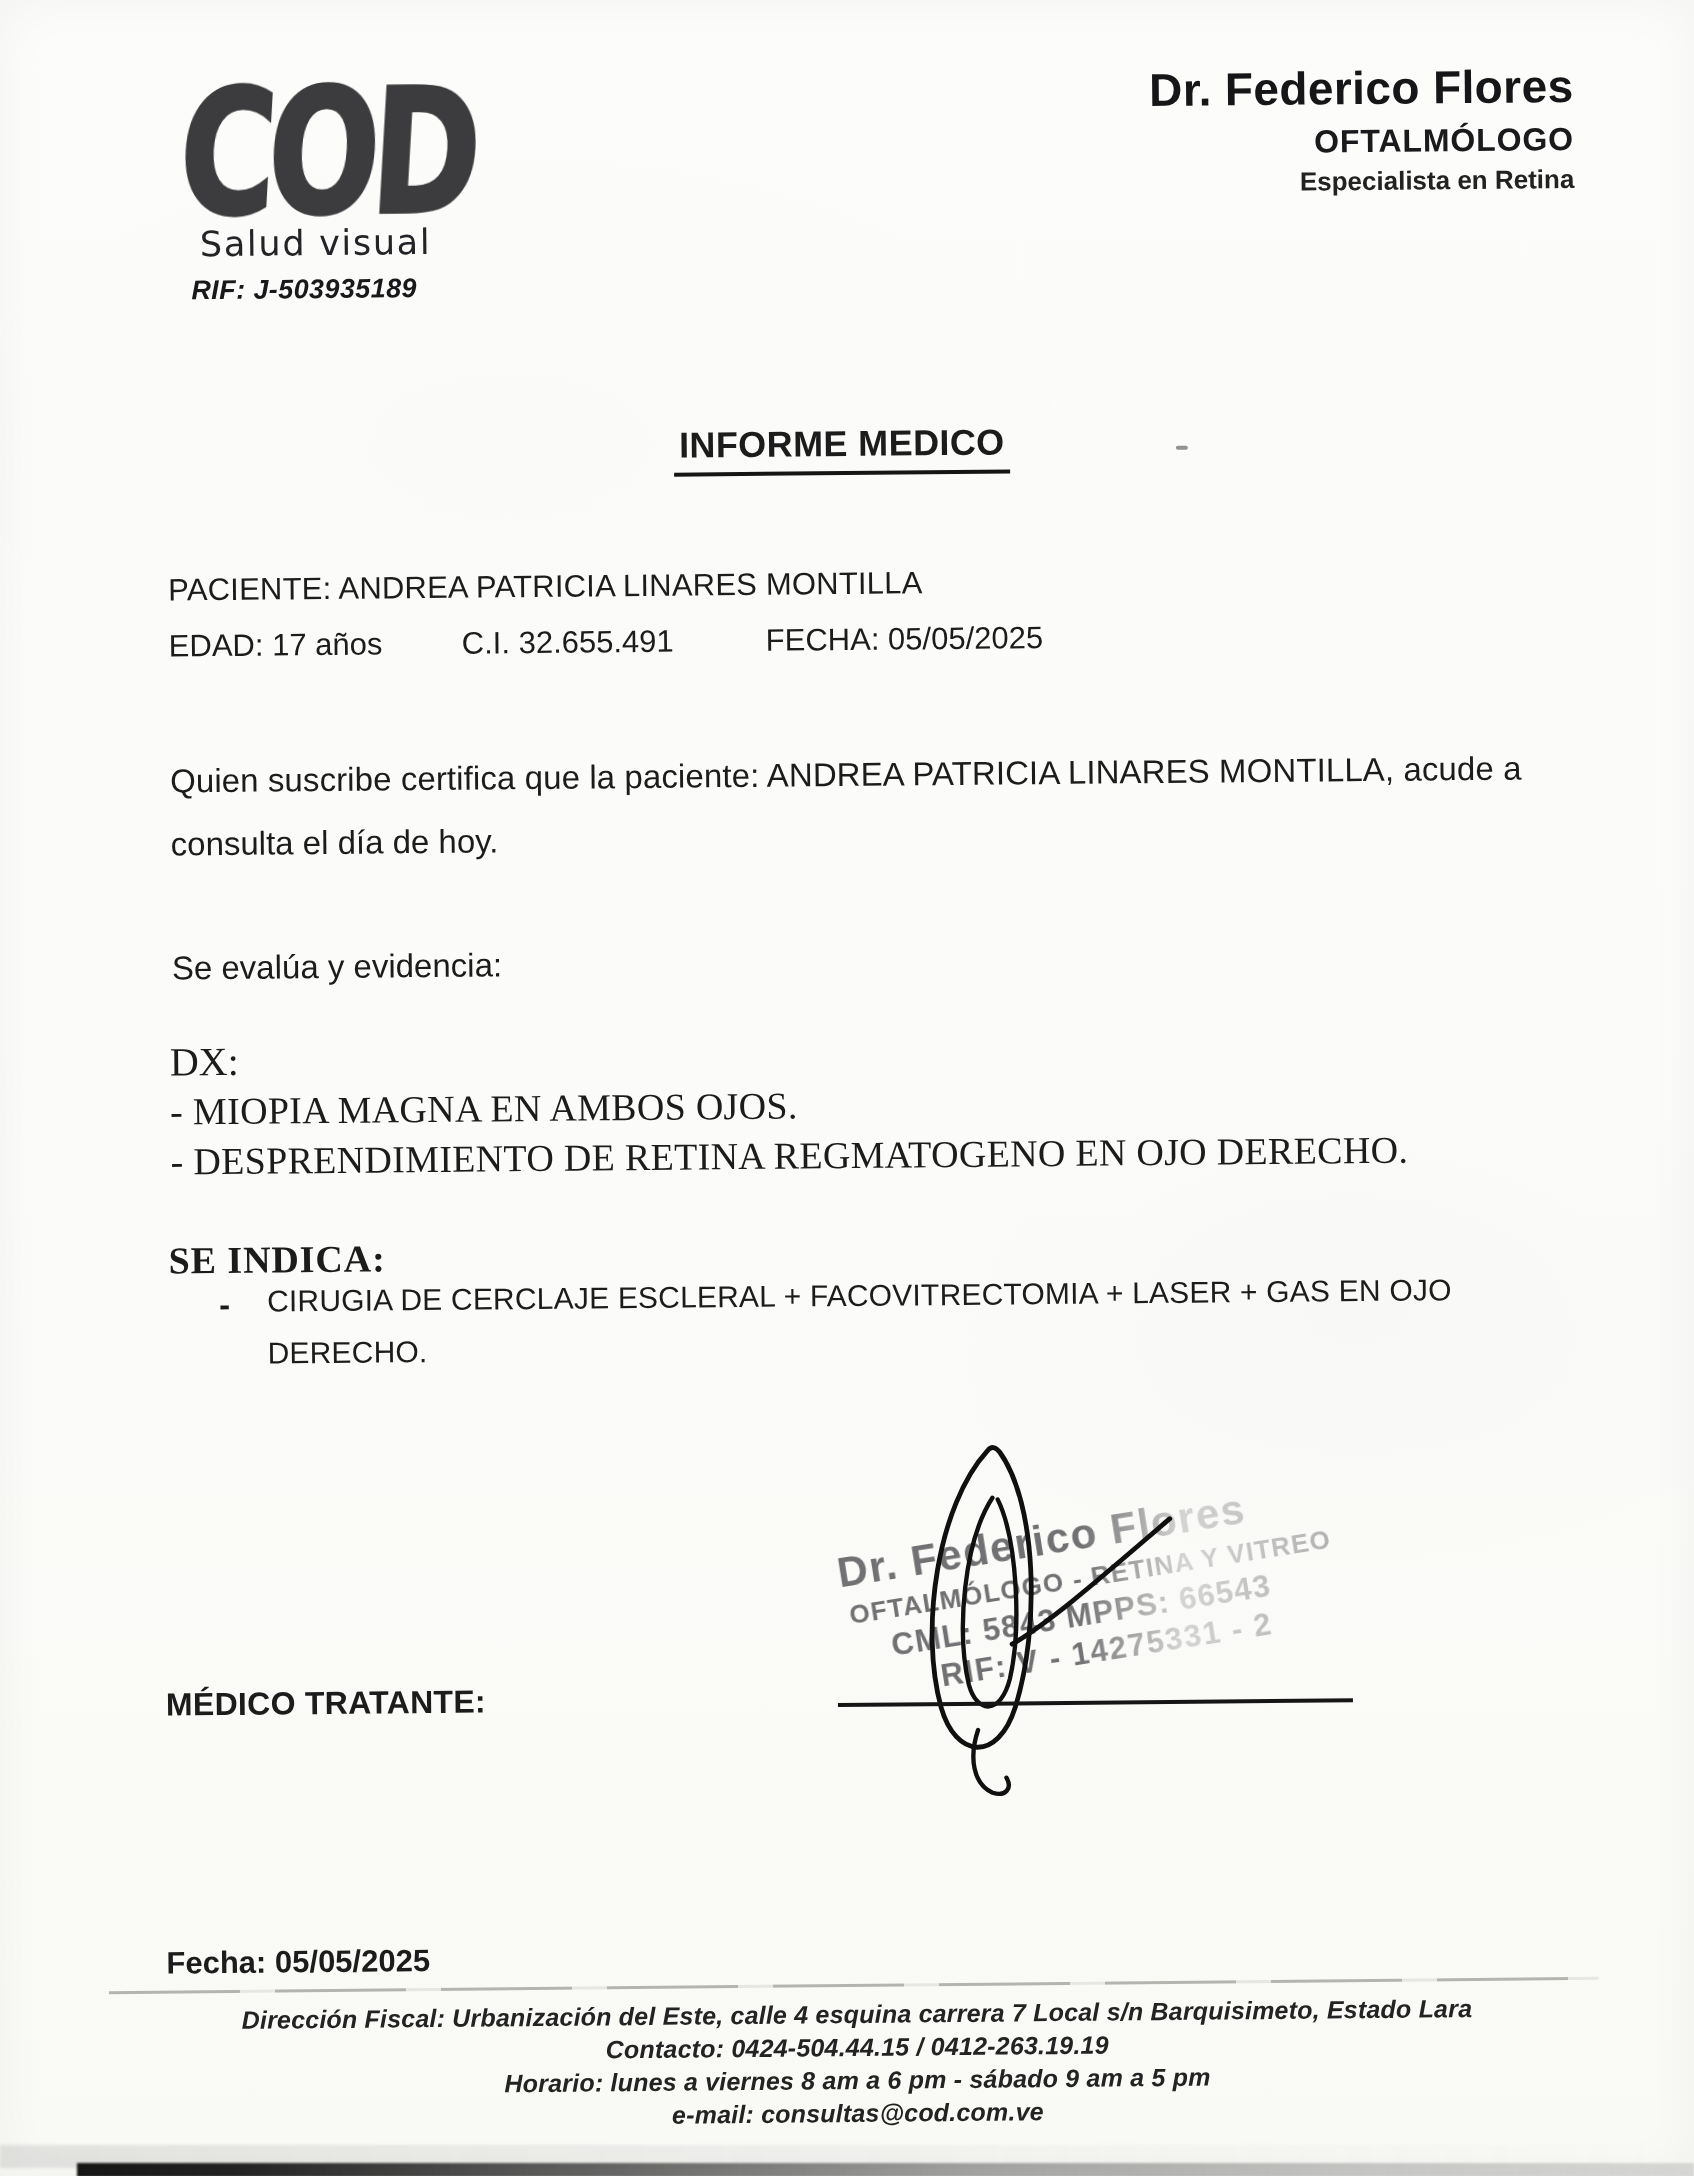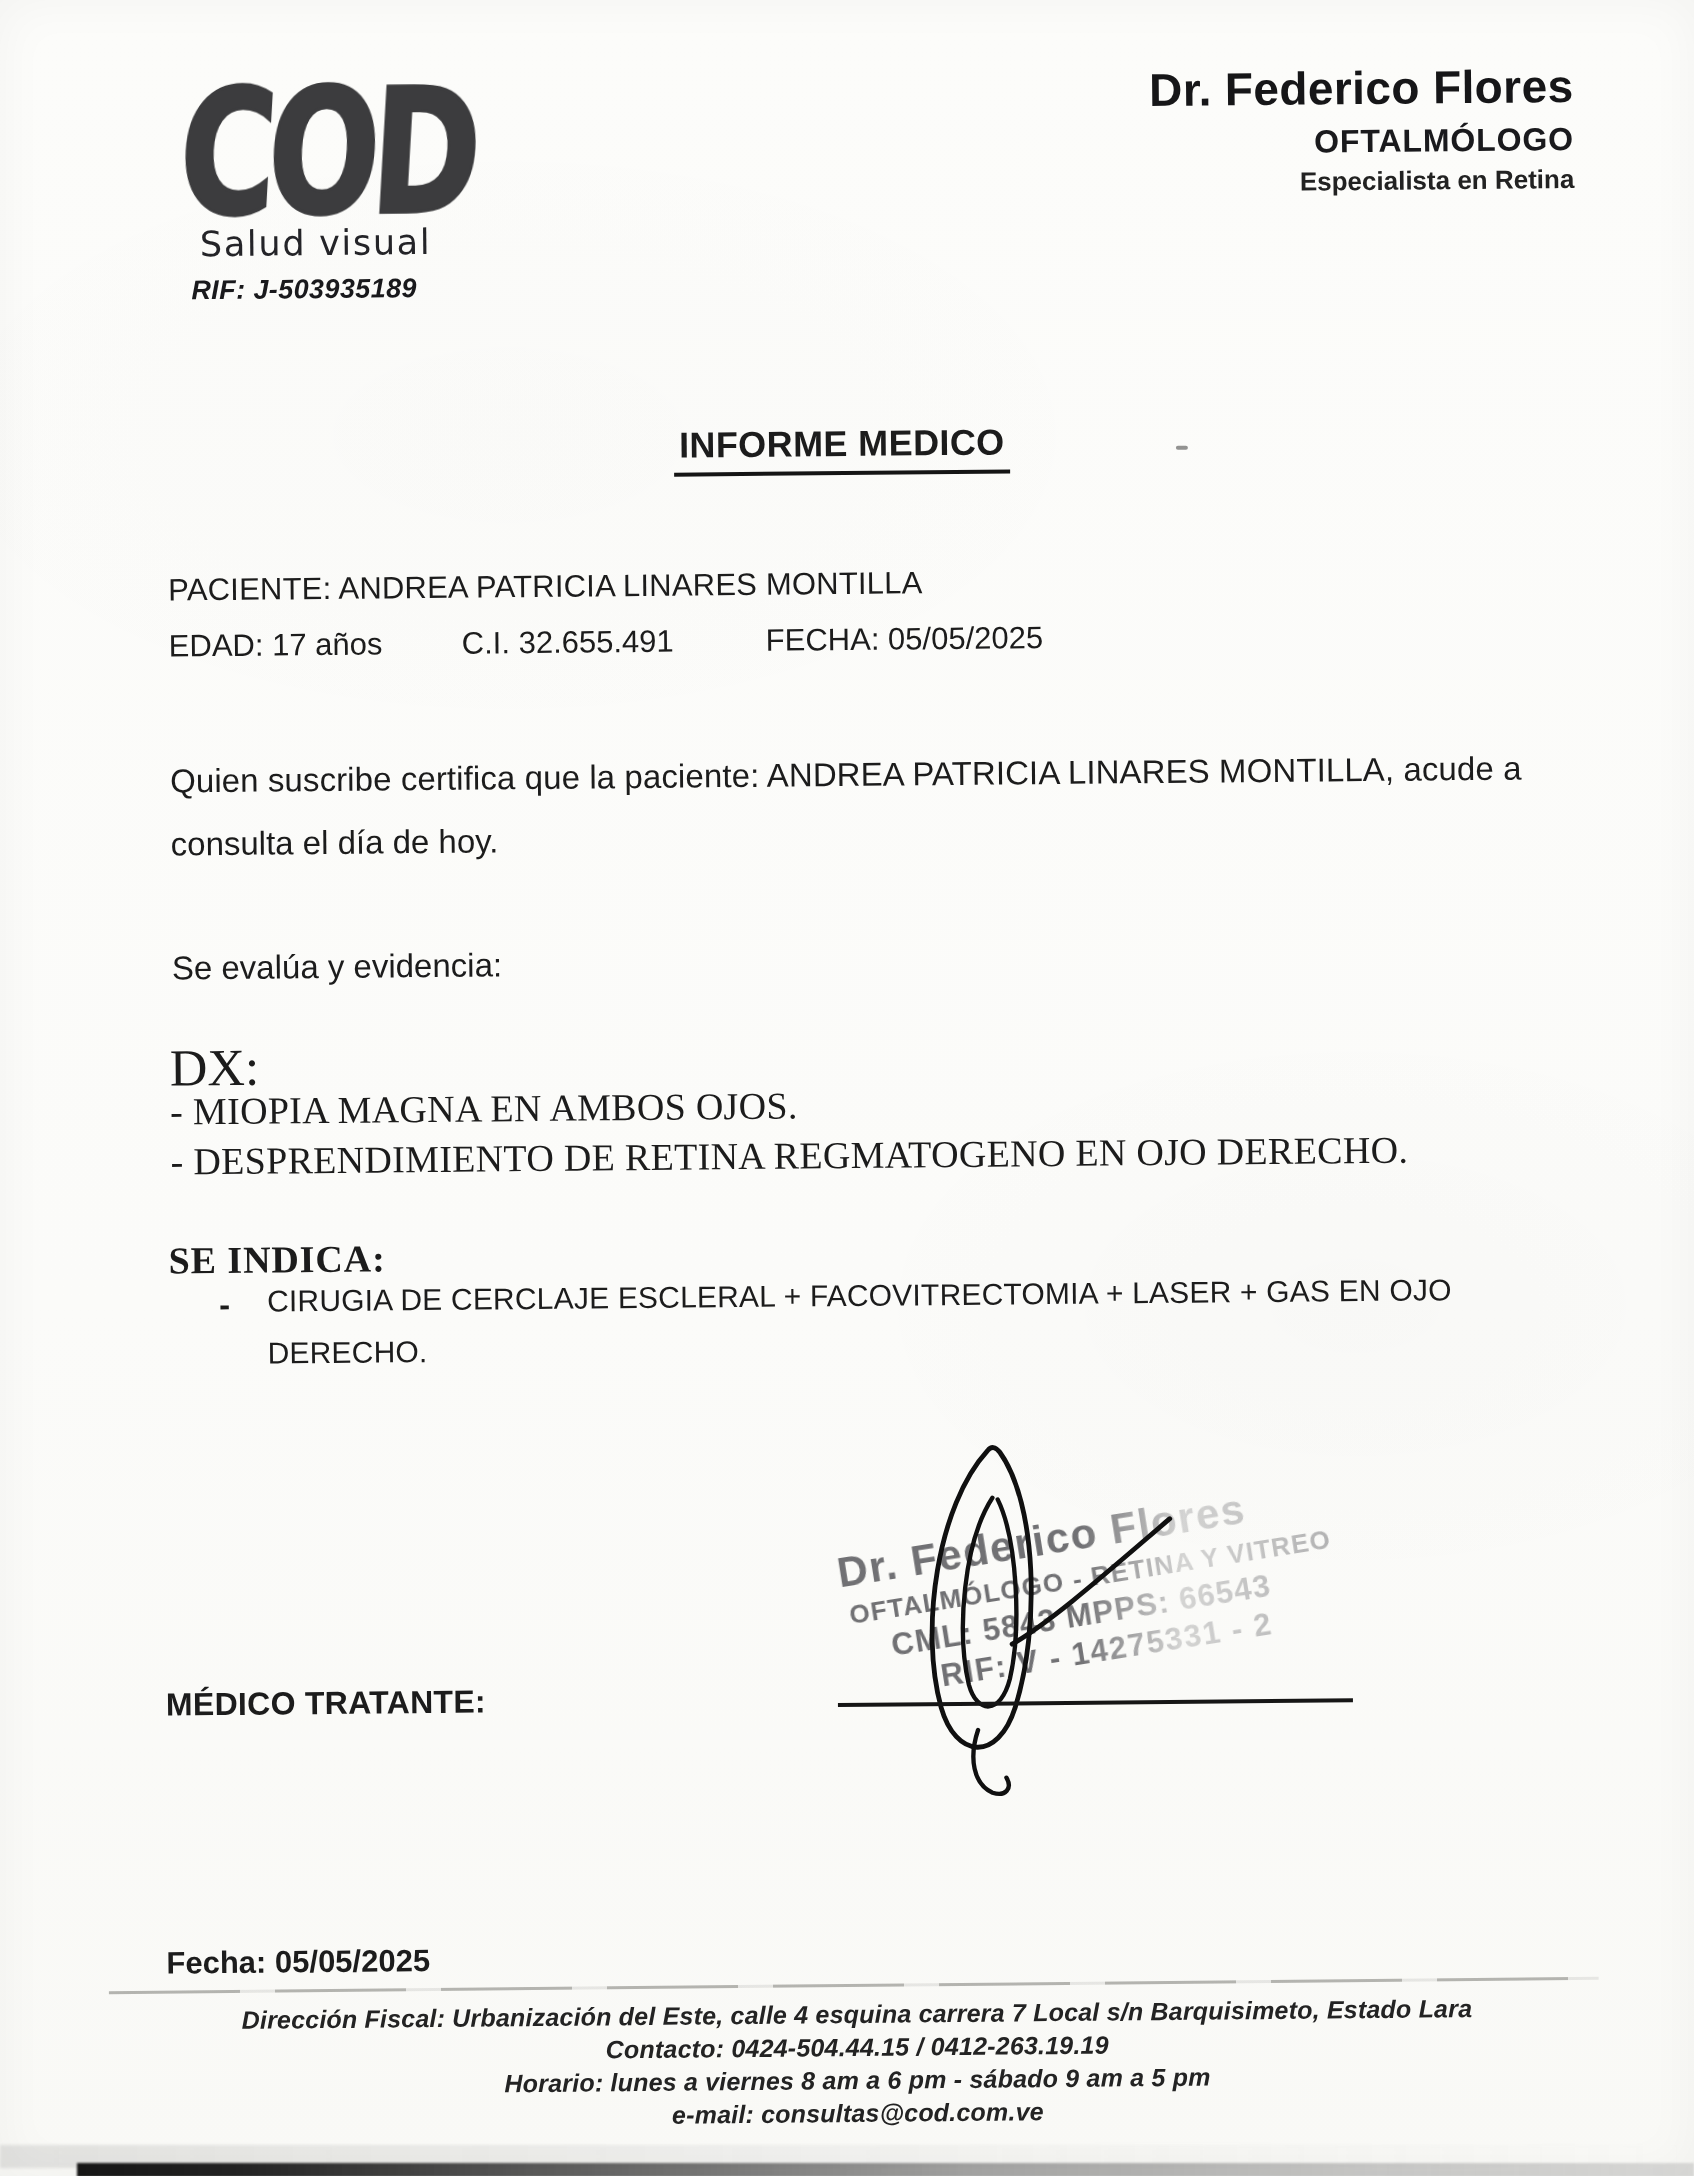--- a/index.html
+++ b/index.html
@@ -51,21 +51,21 @@
   .pt-edad{position:absolute; left:172px; white-space:nowrap;}
   .pt-ci{position:absolute; left:465px; white-space:nowrap;}
   .pt-fecha{position:absolute; left:769px; white-space:nowrap;}
 
   
   .cert1{left:172px; top:756px; font-size:33px; letter-spacing:0.1px; white-space:nowrap;}
   .cert2{left:172px; top:819px; font-size:33px;}
   .evalua{left:172px; top:943px; font-size:33px;}
 
   .serif{font-family:"Liberation Serif", serif;}
-  .dx-label{left:169px; top:1032px; font-size:52px;}
+  .dx-label{left:169px; top:1032px; font-size:40px;}
   .dx-item1{left:169px; top:1083px; font-size:38px; letter-spacing:0.3px; white-space:nowrap;}
   .dx-item2{left:169px; top:1133px; font-size:38px; letter-spacing:0.3px; white-space:nowrap;}
 
   .se-indica{left:166px; top:1232px; font-size:38px; font-weight:bold; letter-spacing:0.9px;}
   .ind-dash{left:216px; top:1280px; font-size:33px; font-weight:bold;}
   .ind-line1{left:264px; top:1279px; font-size:30px; letter-spacing:0.2px; white-space:nowrap;}
   .ind-line2{left:264px; top:1331px; font-size:30px; letter-spacing:0.2px;}
 
   
   .stamp{

